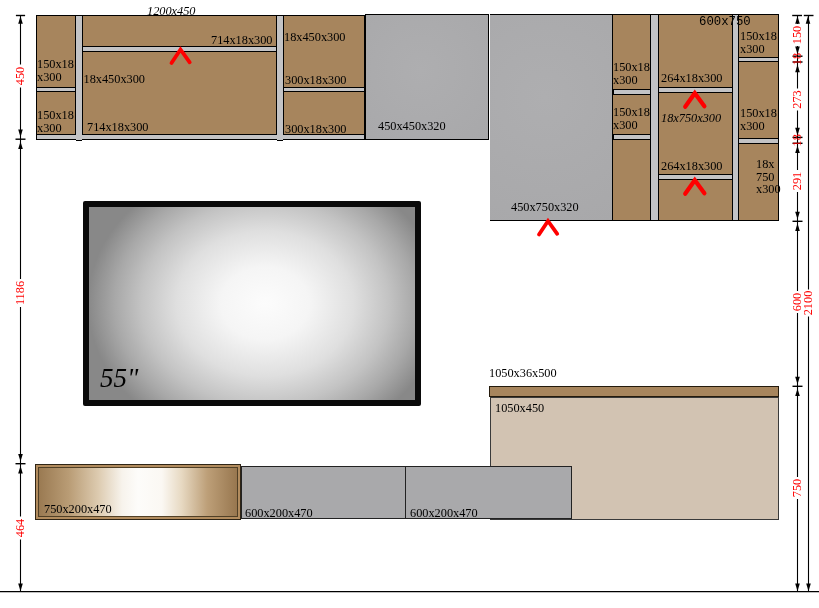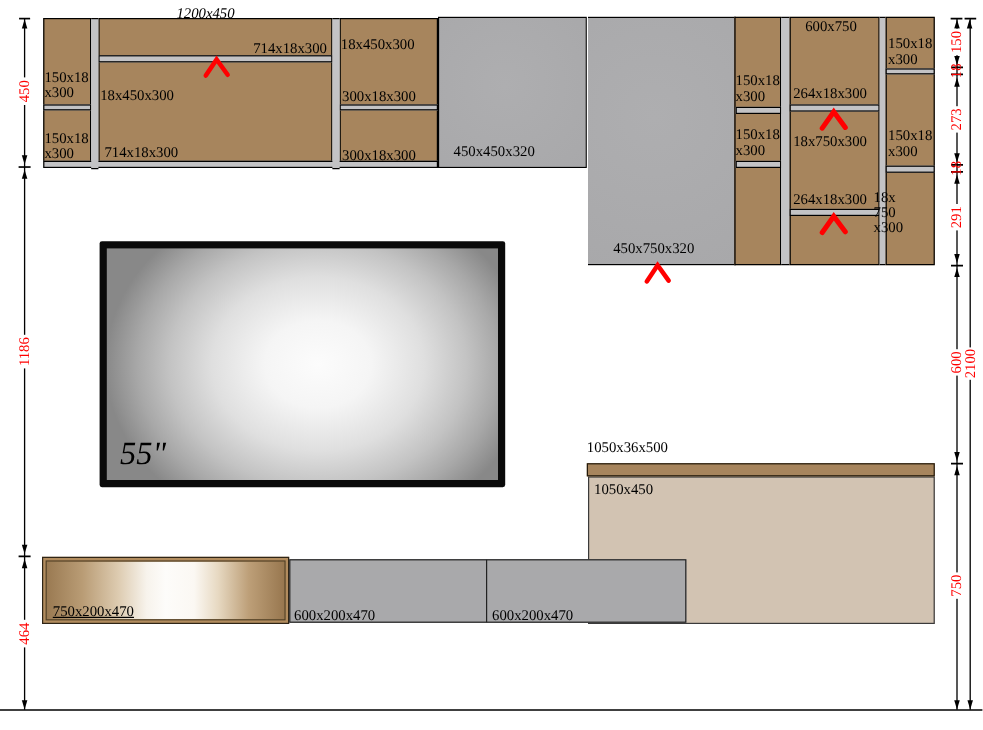--- a/index.html
+++ b/index.html
@@ -96,39 +96,39 @@
   <span class="lab" style="left:285px;top:123px;">300x18x300</span>
 
   <span class="lab" style="left:378px;top:120px;">450x450x320</span>
 
   <span class="lab" style="left:511px;top:201px;">450x750x320</span>
 
   <span class="lab" style="left:613px;top:61px;">150x18<br>x300</span>
 
   <span class="lab" style="left:613px;top:106px;">150x18<br>x300</span>
 
-  <span class="lab" style="left:671px;top:16px;">600x750</span>
+  <span class="lab" style="left:699px;top:16px;font-family:Liberation Mono, monospace;">600x750</span>
 
   <span class="lab" style="left:661px;top:72px;">264x18x300</span>
 
-  <span class="lab" style="left:661px;top:112px;">18x750x300</span>
+  <span class="lab" style="left:661px;top:112px;font-style:italic;">18x750x300</span>
 
   <span class="lab" style="left:661px;top:160px;">264x18x300</span>
 
   <span class="lab" style="left:740px;top:30px;">150x18<br>x300</span>
 
   <span class="lab" style="left:740px;top:107px;">150x18<br>x300</span>
 
-  <span class="lab" style="left:728px;top:158px;">18x<br>750<br>x300</span>
+  <span class="lab" style="left:756px;top:158px;">18x<br>750<br>x300</span>
 
   <span class="lab" style="left:489px;top:367px;">1050x36x500</span>
 
   <span class="lab" style="left:495px;top:402px;">1050x450</span>
 
-  <span class="lab" style="left:44px;top:503px;text-decoration:underline;">750x200x470</span>
+  <span class="lab" style="left:44px;top:503px;">750x200x470</span>
 
   <span class="lab" style="left:245px;top:507px;">600x200x470</span>
 
   <span class="lab" style="left:410px;top:507px;">600x200x470</span>
 
   <svg width="819" height="608" viewBox="0 0 819 608">
 
     <line x1="0" y1="591.6" x2="819" y2="591.6" stroke="#000" stroke-width="1.2"></line>
 
     <g stroke="#000" stroke-width="1.1">

